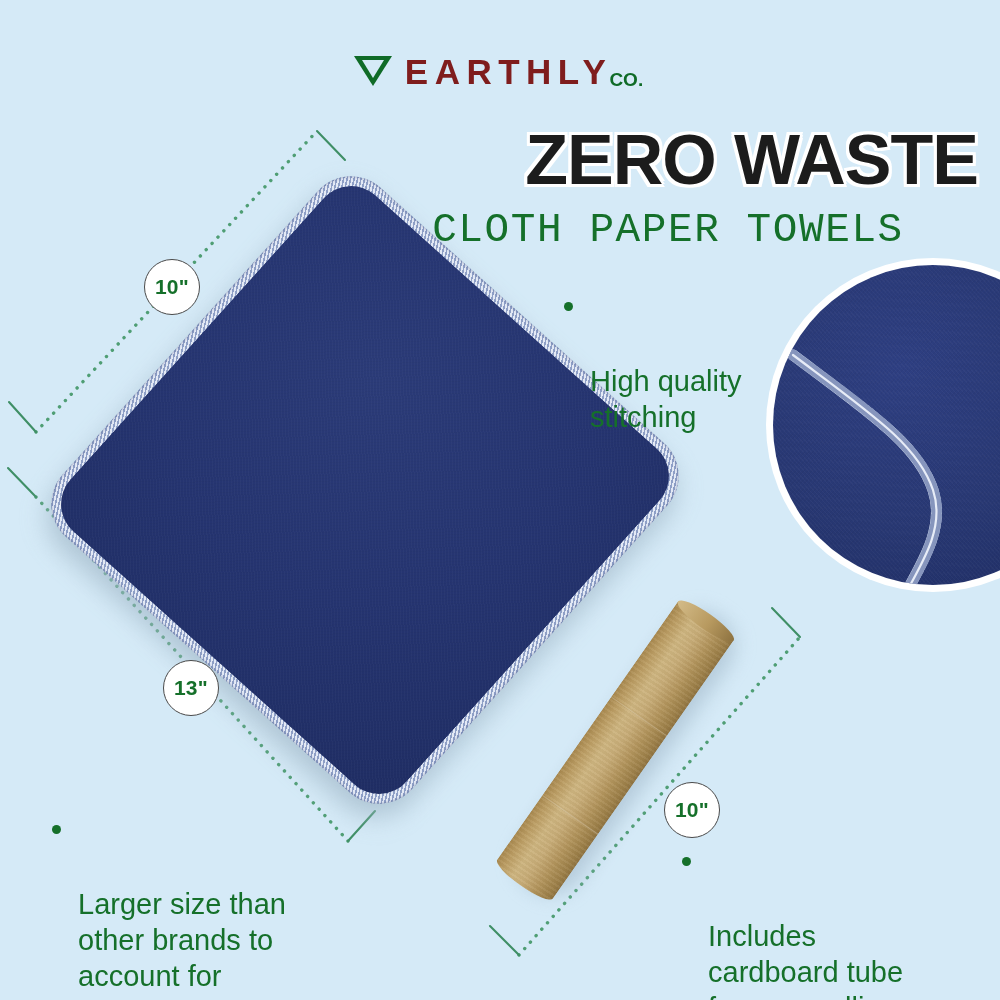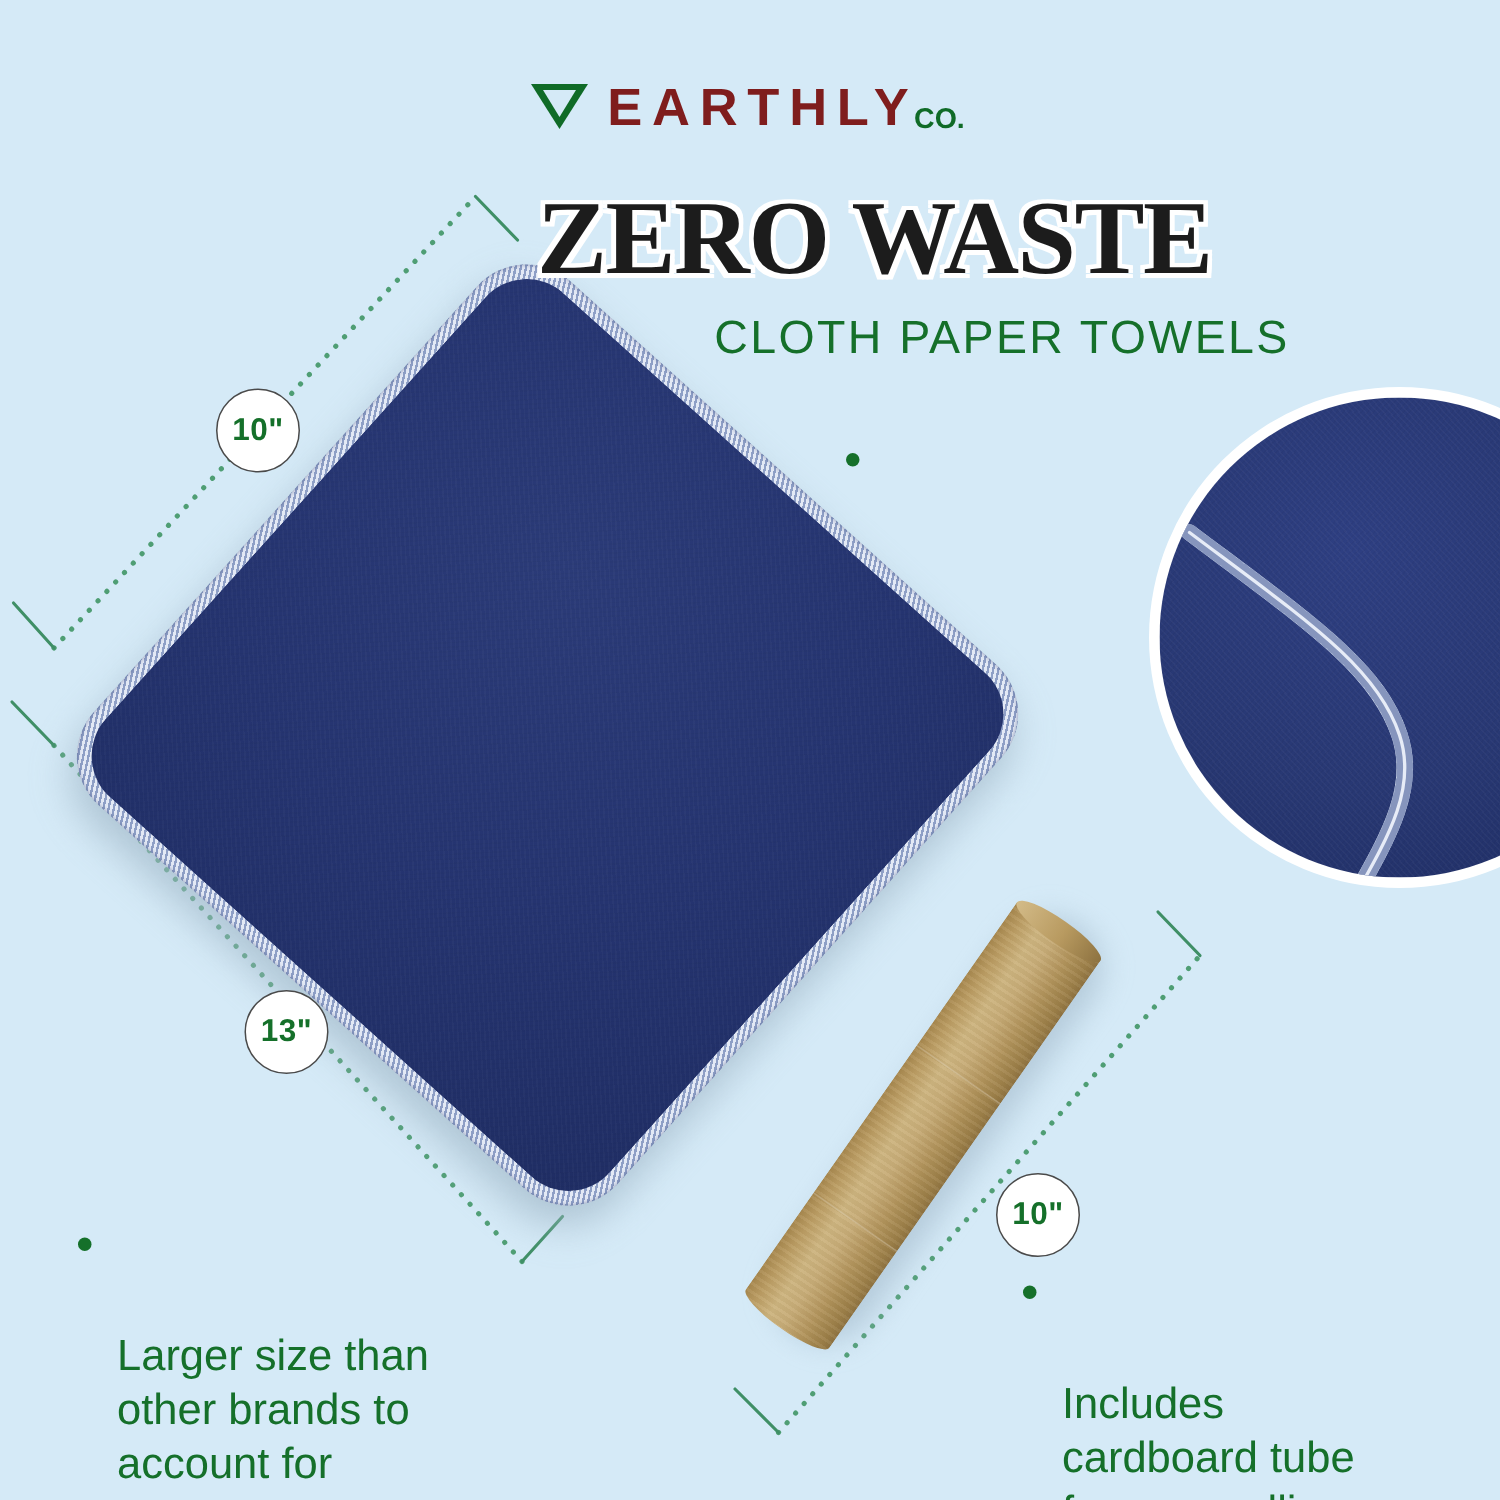--- a/index.html
+++ b/index.html
@@ -68,44 +68,44 @@
     top: 8px;
     left: -3px;
   }
 
   
   #headline {
     position: absolute;
     right: 22px;
     top: 122px;
     width: 620px;
-    text-align: left;
+    text-align: right;
     font-size: 70px;
     line-height: 76px;
     font-weight: bold;
     letter-spacing: -1px;
     color: #1c1c1c;
     text-shadow:
       -3px -3px 0 #ffffff,  3px -3px 0 #ffffff,
       -3px  3px 0 #ffffff,  3px  3px 0 #ffffff,
       -3px  0   0 #ffffff,  3px  0   0 #ffffff,
        0   -3px 0 #ffffff,  0    3px 0 #ffffff;
     white-space: nowrap;
-    font-family: Liberation Serif, serif;
   }
   #subhead {
     position: absolute;
     right: 22px;
     top: 207px;
     width: 620px;
     text-align: center;
-    font-size: 31px;
+    font-size: 41px;
     letter-spacing: 1.6px;
     color: #15702a;
     white-space: nowrap;
+    font-family: Liberation Mono, monospace;
   }
 
   
   #cloth-wrap {
     position: absolute;
     left: 130px;
     top: 255px;
     width: 470px;
     height: 470px;
     transform: rotate(42deg);
@@ -374,20 +374,22 @@
 
   <div id="headline">ZERO WASTE</div>
   <div id="subhead">CLOTH PAPER TOWELS</div>
 
   <div class="badge" id="badge-10-cloth">10"</div>
   <div class="badge" id="badge-13">13"</div>
   <div class="badge" id="badge-10-tube">10"</div>
 
   <div class="bullet-block" id="bullet-stitching">
     <span class="bullet-dot"></span>
+    <span class="bullet-text">High quality
+stitching</span>
   </div>
 
   <div class="bullet-block" id="bullet-larger">
     <span class="bullet-dot"></span>
     <span class="bullet-text">Larger size than
 other brands to
 account for
 shrinking</span>
   </div>
 

